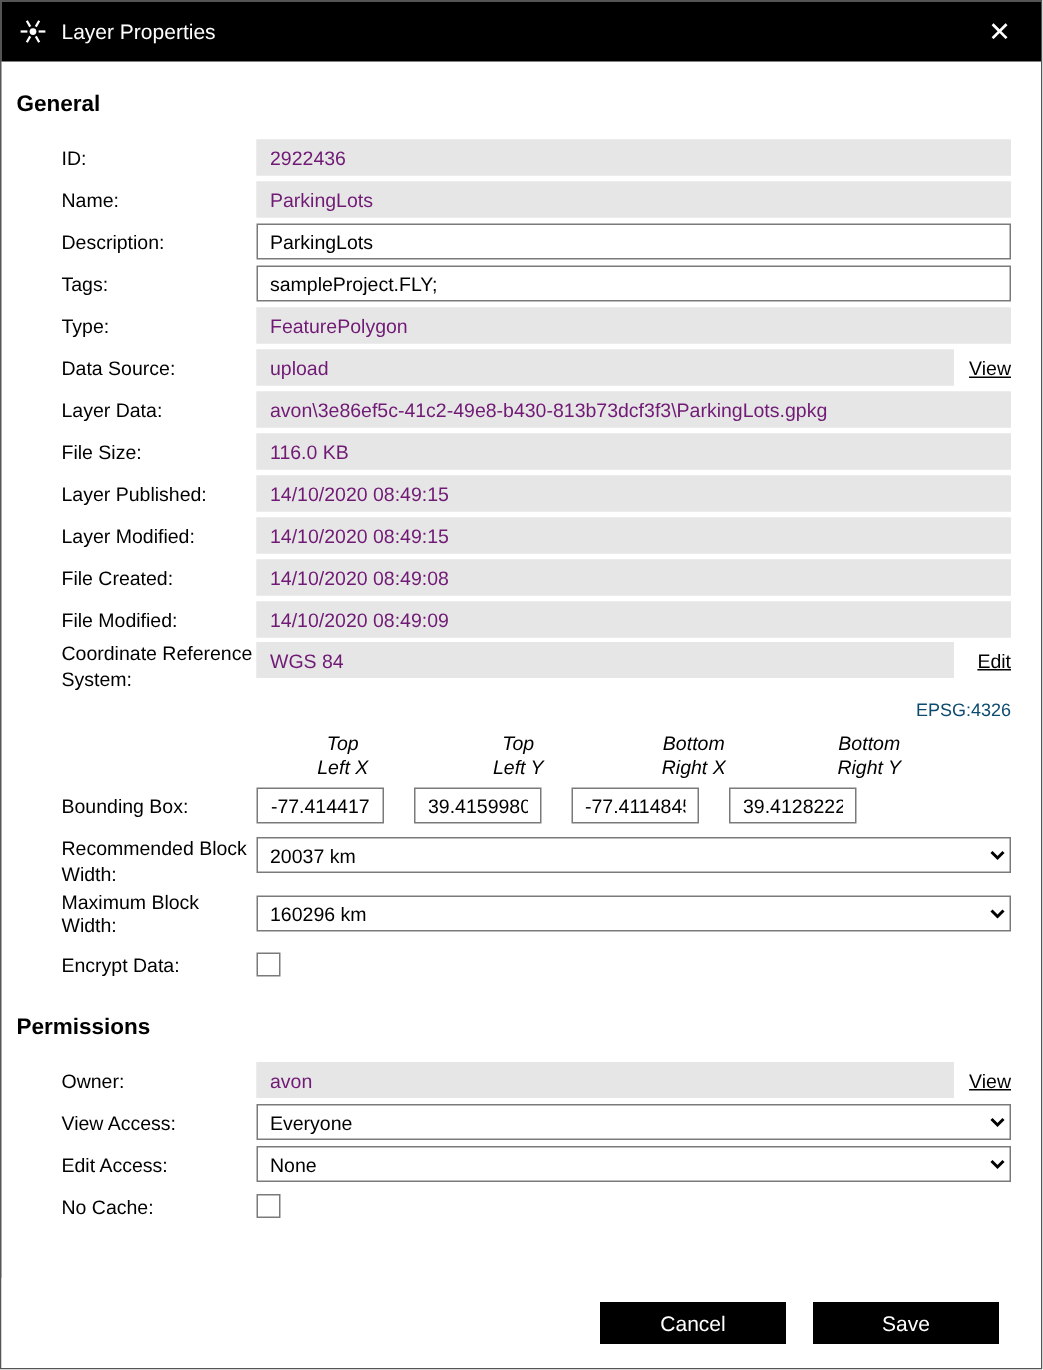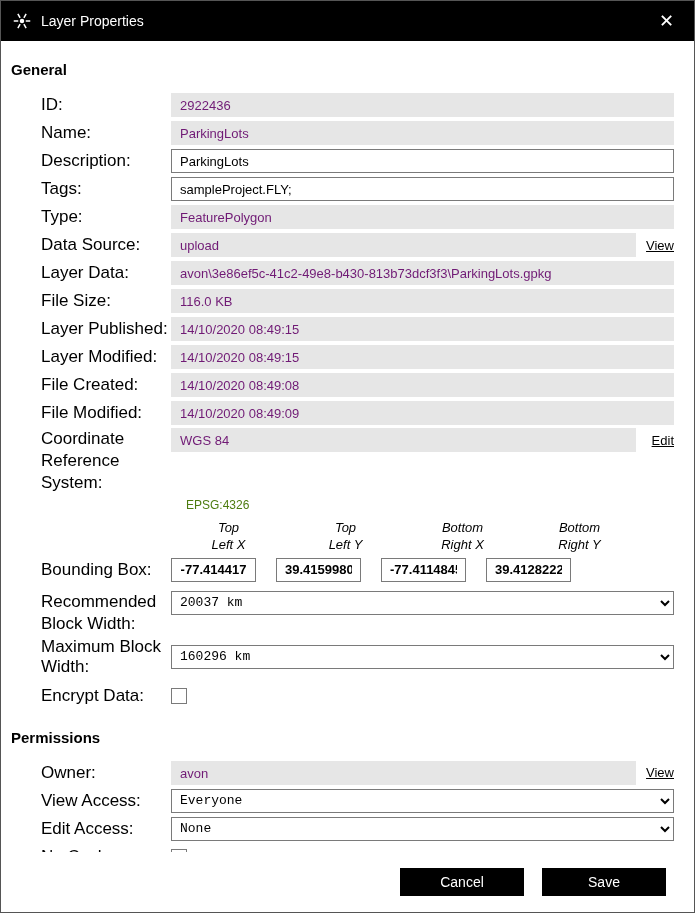--- a/index.html
+++ b/index.html
@@ -10,31 +10,31 @@
   .titlebar .logo svg { width:18px; height:18px; }
   .titlebar .title { font-size:14px; }
   .titlebar .close { margin-left:auto; font-size:18px; line-height:1; cursor:pointer; padding:4px 8px; }
   .scroll { flex:1; overflow-y:scroll; padding:10px 20px 10px 10px; }
   .scroll::-webkit-scrollbar { width:16px; }
   .scroll::-webkit-scrollbar-track { background:#f0f0f0; }
   .scroll::-webkit-scrollbar-thumb { background:#c0c0c0; border:3px solid #f0f0f0; border-radius:8px; }
   .scroll::-webkit-scrollbar-button { display:block; height:16px; background:#f0f0f0; }
   .section-title { font-weight:700; font-size:15px; margin:10px 0 14px 0; }
   .row { display:flex; align-items:center; min-height:26px; margin-bottom:2px; }
-  .label { width:160px; padding-left:30px; font-size:17px; }
+  .label { width:160px; padding-left:30px; font-size:13px; }
   .field { flex:1; display:flex; align-items:center; gap:8px; }
   .ro { background:#e6e6e6; color:#701a75; border:1px solid #e6e6e6; padding:4px 8px; height:24px; width:100%; font-size:13px; overflow:hidden; white-space:nowrap; }
   input.txt { border:1px solid #7a7a7a; padding:3px 8px; height:24px; width:100%; font-size:13px; font-family:inherit; }
-  select.sel { border:1px solid #7a7a7a; padding:2px 4px; height:24px; width:100%; font-size:13px; font-family:Liberation Mono, monospace; background:#fff; }
+  select.sel { border:1px solid #7a7a7a; padding:2px 4px; height:24px; width:100%; font-size:13px; font-family:Liberation Sans, sans-serif; background:#fff; }
   .link { color:#000; text-decoration:underline; cursor:pointer; min-width:30px; text-align:right; font-size:13px; }
-  .epsg { color:#4d7c0f; font-size:12px; margin:4px 0 8px 175px; }
+  .epsg { color:#0c4a6e; font-size:12px; margin:4px 0 8px 175px;text-align:right; }
   .bbox-head { display:flex; gap:32px; margin-left:175px; margin-bottom:4px;font-style:italic; }
   .bbox-head div { width:85px; text-align:center; font-size:13px; line-height:1.25; }
   .bbox-row .field { gap:20px; }
-  .bbox-row input { width:85px; text-align:center;font-weight:bold; }
+  .bbox-row input { width:85px; text-align:center; }
   .chk { width:16px; height:16px; border:1px solid #7a7a7a; background:#fff; }
   .footer { height:60px; border-top:none; display:flex; justify-content:flex-end; align-items:center; gap:18px; padding:0 28px; background:#fff; }
   .btn { background:#000; color:#fff; border:none; width:124px; height:28px; font-size:14px; cursor:pointer; font-family:inherit; }
 </style>
 </head>
 <body>
 
 <div class="window">
 
   <div class="titlebar">

